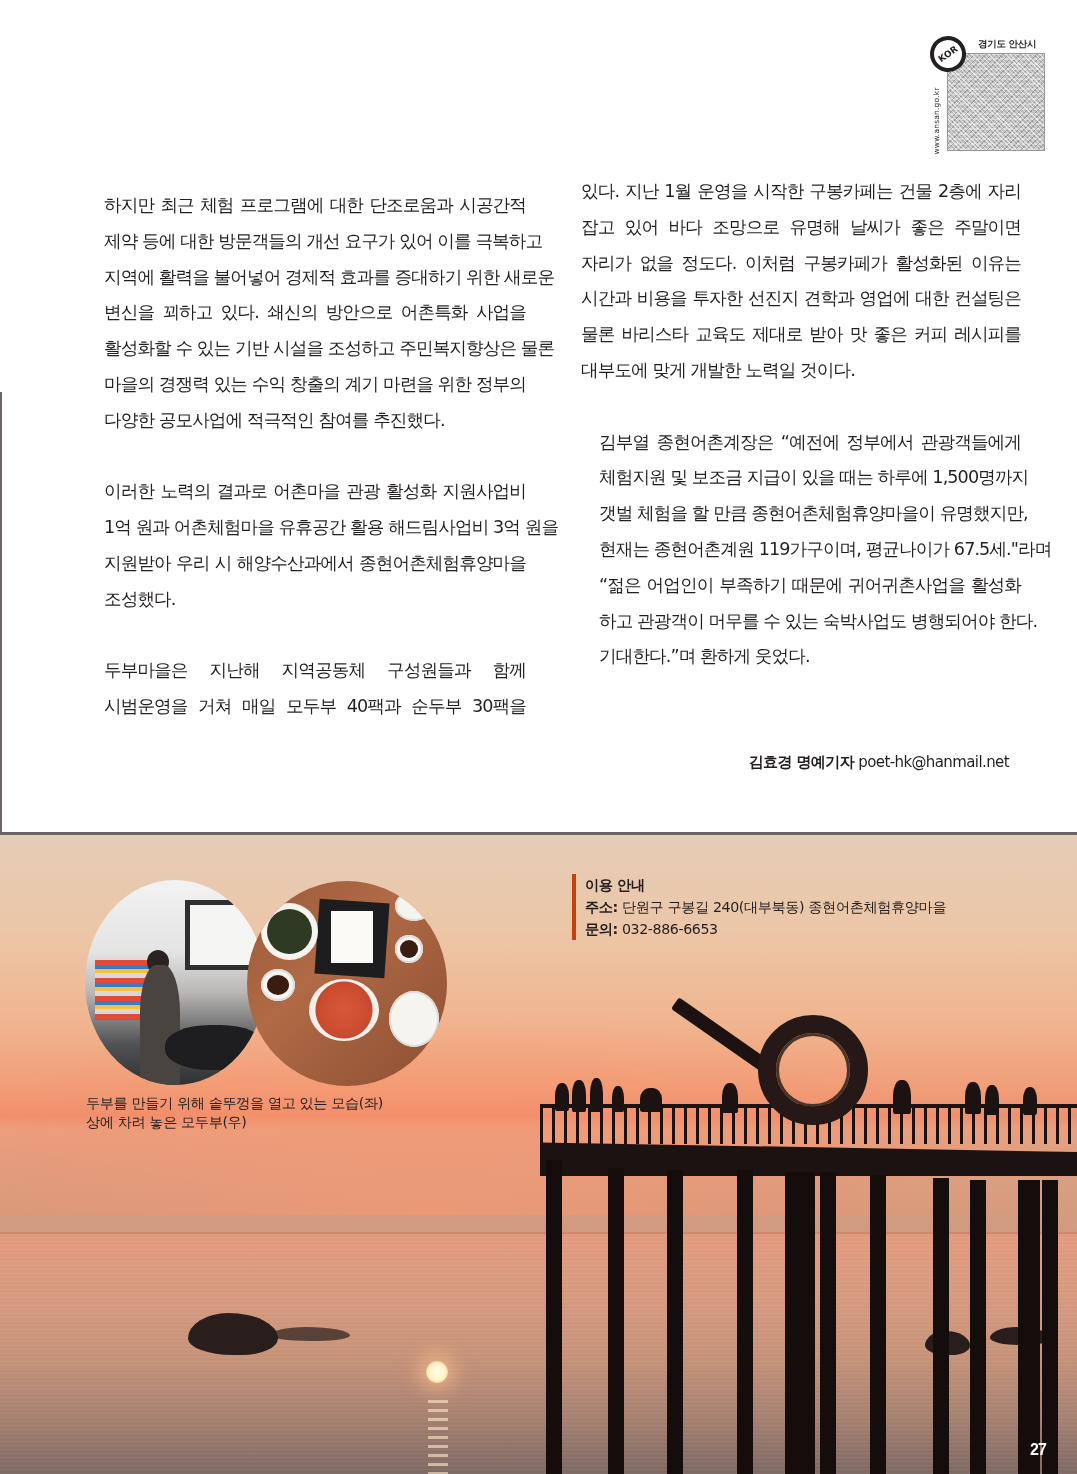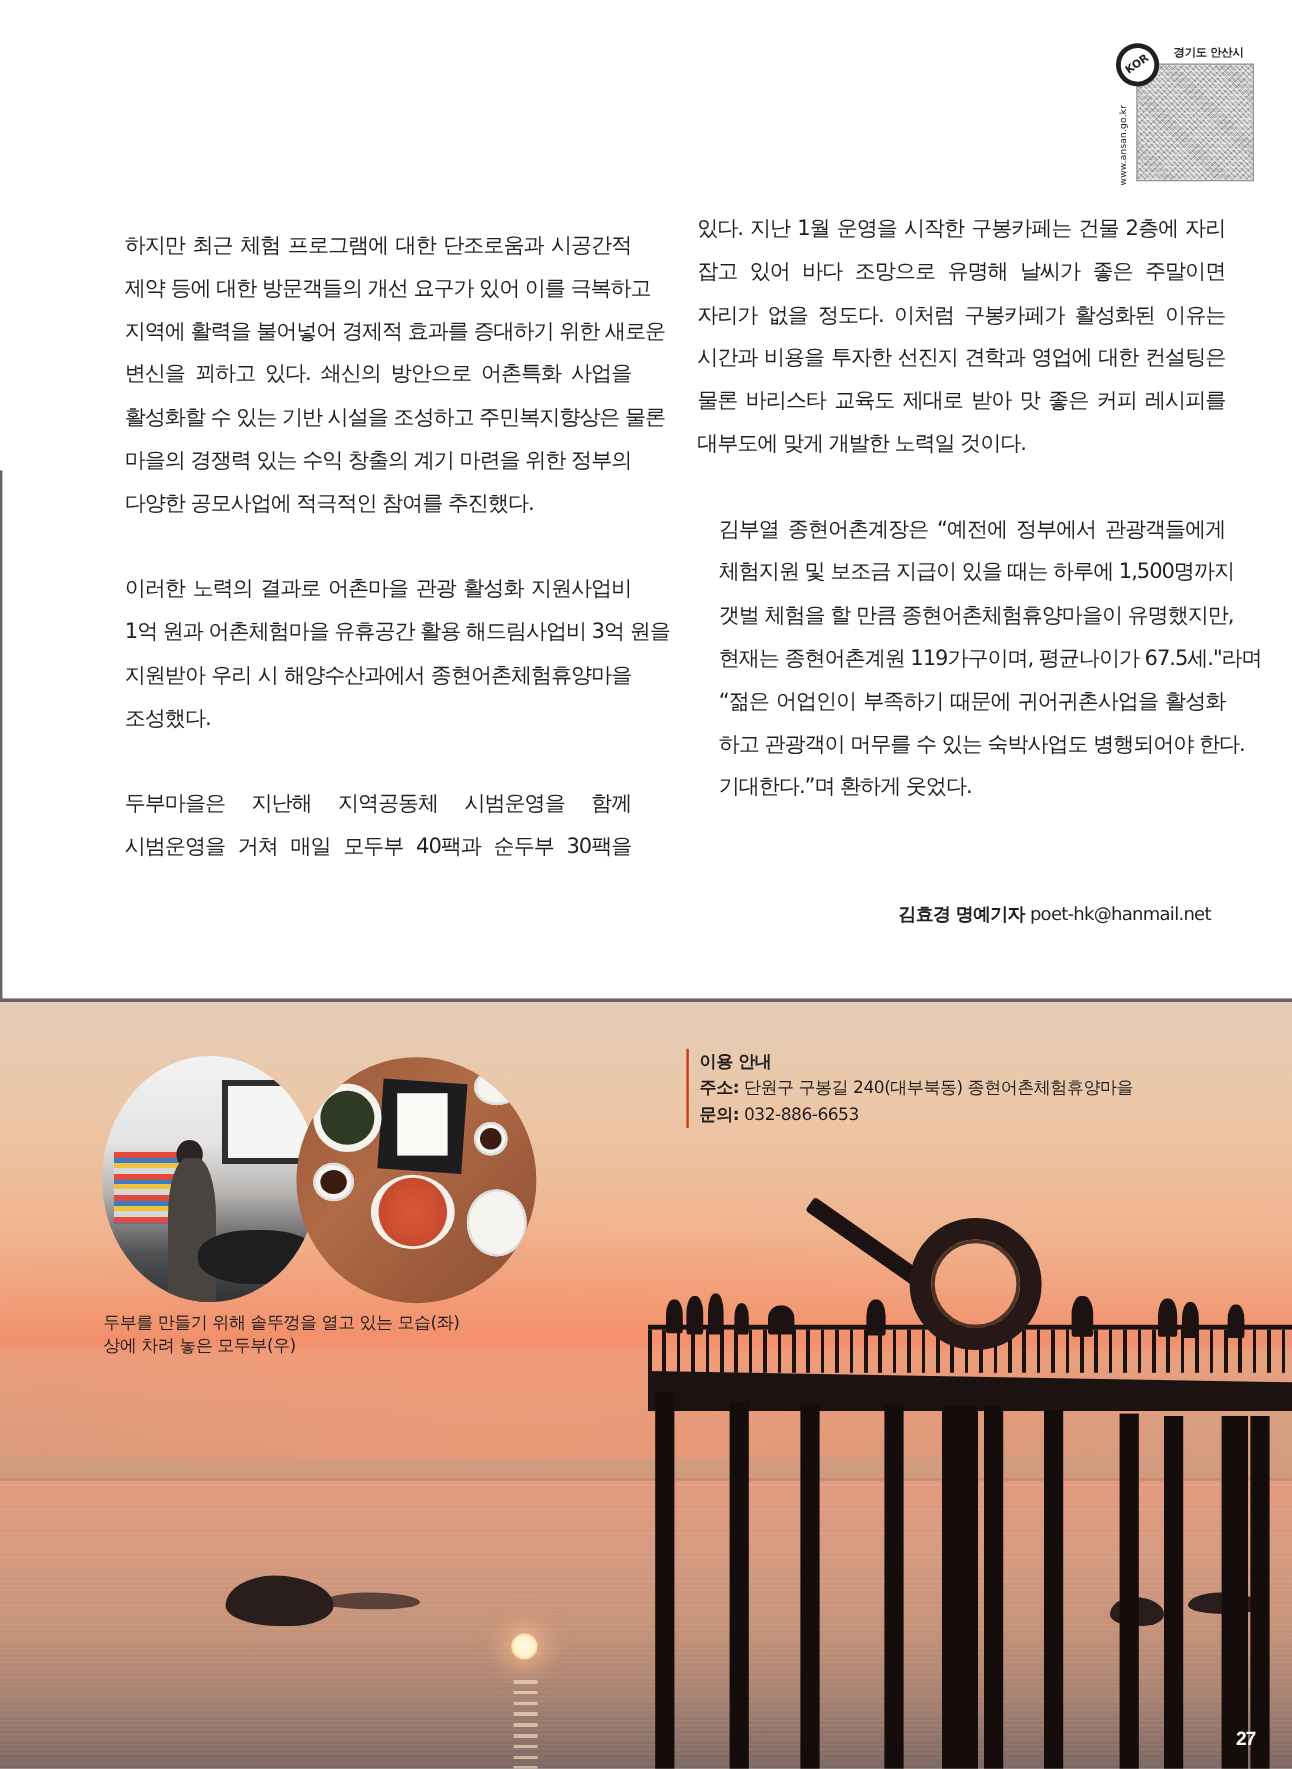--- a/index.html
+++ b/index.html
@@ -82,21 +82,21 @@
   .k-head { position: absolute; left: 62px; top: 70px; width: 22px; height: 24px; background: #2b2322; border-radius: 50%; }
   .k-pot { position: absolute; left: 80px; top: 145px; width: 100px; height: 45px; background: #1e1e20; border-radius: 45%; }
   .f-tofu-plate { position: absolute; left: 70px; top: 20px; width: 70px; height: 75px; background: #1d1d20; transform: rotate(4deg); }
   .f-tofu { position: absolute; left: 84px; top: 30px; width: 42px; height: 52px; background: #fbfaf7; }
   .f-bowl { position: absolute; border-radius: 50%; background: #f6f4ef; box-shadow: inset 0 0 0 2px #ddd; }
   .f-sauce { position: absolute; border-radius: 50%; background: #3a1c10; }
   .f-kimchi { position: absolute; border-radius: 50%; background: radial-gradient(circle, #d9583a 0%, #c84a2e 60%, #f3efe9 62%); }
 
   .caption { position: absolute; left: 86px; top: 1094px; font-size: 14.2px; line-height: 19px; letter-spacing: -0.4px; color: #231f20; white-space: nowrap; }
 
-  .info { position: absolute; left: 572px; top: 874px; border-left: 2px solid #c2410c; padding-left: 9px; font-size: 14.2px; line-height: 22px; letter-spacing: -0.4px; color: #231f20; white-space: nowrap; }
+  .info { position: absolute; left: 572px; top: 874px; border-left: 4px solid #c2410c; padding-left: 9px; font-size: 14.2px; line-height: 22px; letter-spacing: -0.4px; color: #231f20; white-space: nowrap; }
   .info .title { font-weight: bold; }
   .info .label { font-weight: bold; }
 
   .page-number { position: absolute; left: 1030px; top: 1441px; font-size: 16px; font-weight: bold; color: #ffffff; letter-spacing: -1px; font-family: "Liberation Sans", sans-serif; }
 </style>
 </head>
 <body>
 
 <div class="qr-badge">
   <div class="qr-code"></div>
@@ -117,21 +117,21 @@
     <span class="line">마을의 경쟁력 있는 수익 창출의 계기 마련을 위한 정부의</span>
     <span class="line last">다양한 공모사업에 적극적인 참여를 추진했다.</span>
   </p>
   <p class="para indent">
     <span class="line">이러한 노력의 결과로 어촌마을 관광 활성화 지원사업비</span>
     <span class="line">1억 원과 어촌체험마을 유휴공간 활용 해드림사업비 3억 원을</span>
     <span class="line">지원받아 우리 시 해양수산과에서 종현어촌체험휴양마을</span>
     <span class="line last">조성했다.</span>
   </p>
   <p class="para indent">
-    <span class="line">두부마을은 지난해 지역공동체 시범운영을 함께</span>
+    <span class="line">두부마을은 지난해 지역공동체 구성원들과 함께</span>
     <span class="line">시범운영을 거쳐 매일 모두부 40팩과 순두부 30팩을</span>
   </p>
 </div>
 
 <div class="col col-right">
   <p class="para">
     <span class="line">있다. 지난 1월 운영을 시작한 구봉카페는 건물 2층에 자리</span>
     <span class="line">잡고 있어 바다 조망으로 유명해 날씨가 좋은 주말이면</span>
     <span class="line">자리가 없을 정도다. 이처럼 구봉카페가 활성화된 이유는</span>
     <span class="line">시간과 비용을 투자한 선진지 견학과 영업에 대한 컨설팅은</span>

